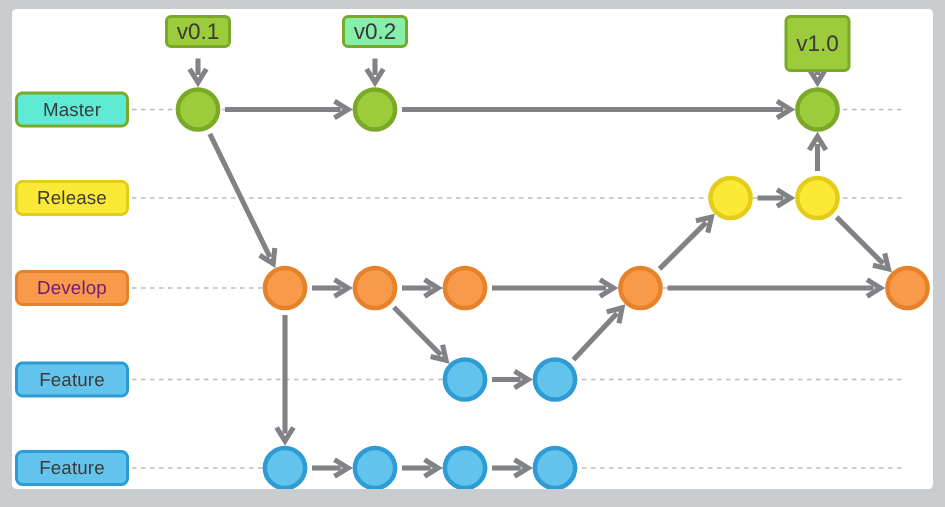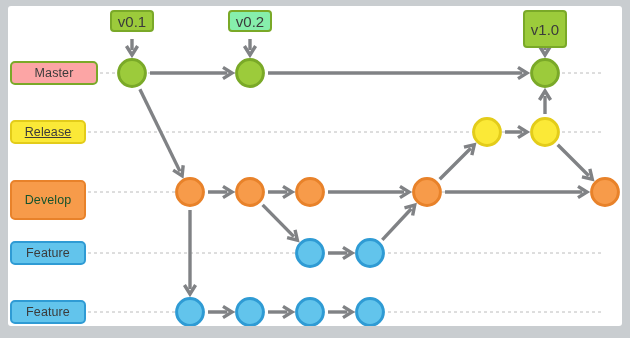--- a/index.html
+++ b/index.html
@@ -131,27 +131,27 @@
           <circle cx="597" cy="186" r="13.4" fill="#f79b4a" stroke="#e8822a" stroke-width="3"></circle>
           <circle cx="302" cy="247" r="13.4" fill="#62c4ec" stroke="#2f9bd4" stroke-width="3"></circle>
           <circle cx="362" cy="247" r="13.4" fill="#62c4ec" stroke="#2f9bd4" stroke-width="3"></circle>
           <circle cx="182" cy="306" r="13.4" fill="#62c4ec" stroke="#2f9bd4" stroke-width="3"></circle>
           <circle cx="242" cy="306" r="13.4" fill="#62c4ec" stroke="#2f9bd4" stroke-width="3"></circle>
           <circle cx="302" cy="306" r="13.4" fill="#62c4ec" stroke="#2f9bd4" stroke-width="3"></circle>
           <circle cx="362" cy="306" r="13.4" fill="#62c4ec" stroke="#2f9bd4" stroke-width="3"></circle>
         </g>
       </svg>
     <div id="labels">
-        <div class="lane-label" style="left: 2px; top: 55px; width: 88px; height: 24px; background: #fca5a5; border: 2px solid rgb(122, 169, 40); color: rgb(59, 59, 59);">
+        <div class="lane-label" style="left: 2px; top: 55px; width: 76px; height: 24px; background: #5eead4; border: 2px solid rgb(122, 169, 40); color: rgb(59, 59, 59);">
           <span>Master</span>
         </div>
-        <div class="lane-label" style="left: 2px; top: 114px; width: 76px; height: 24px; background: rgb(251, 233, 55); border: 2px solid rgb(227, 204, 26); color: rgb(59, 59, 59); text-decoration: underline;">
+        <div class="lane-label" style="left: 2px; top: 114px; width: 76px; height: 24px; background: rgb(251, 233, 55); border: 2px solid rgb(227, 204, 26); color: rgb(59, 59, 59);">
           <span>Release</span>
         </div>
-        <div class="lane-label" style="left: 2px; top: 174px; width: 76px; height: 40px; background: rgb(247, 155, 74); border: 2px solid rgb(232, 130, 42); color: #14532d;">
+        <div class="lane-label" style="left: 2px; top: 174px; width: 76px; height: 24px; background: rgb(247, 155, 74); border: 2px solid rgb(232, 130, 42); color: #701a75;">
           <span>Develop</span>
         </div>
         <div class="lane-label" style="left: 2px; top: 235px; width: 76px; height: 24px; background: rgb(98, 196, 236); border: 2px solid rgb(47, 155, 212); color: rgb(59, 59, 59);">
           <span>Feature</span>
         </div>
         <div class="lane-label" style="left: 2px; top: 294px; width: 76px; height: 24px; background: rgb(98, 196, 236); border: 2px solid rgb(47, 155, 212); color: rgb(59, 59, 59);">
           <span>Feature</span>
         </div>
         <div class="tag-label" style="left: 102px; top: 4px; width: 44px; height: 22px; background: rgb(156, 203, 59); border: 2px solid rgb(122, 169, 40); color: rgb(59, 59, 59);">
           <span>v0.1</span>

